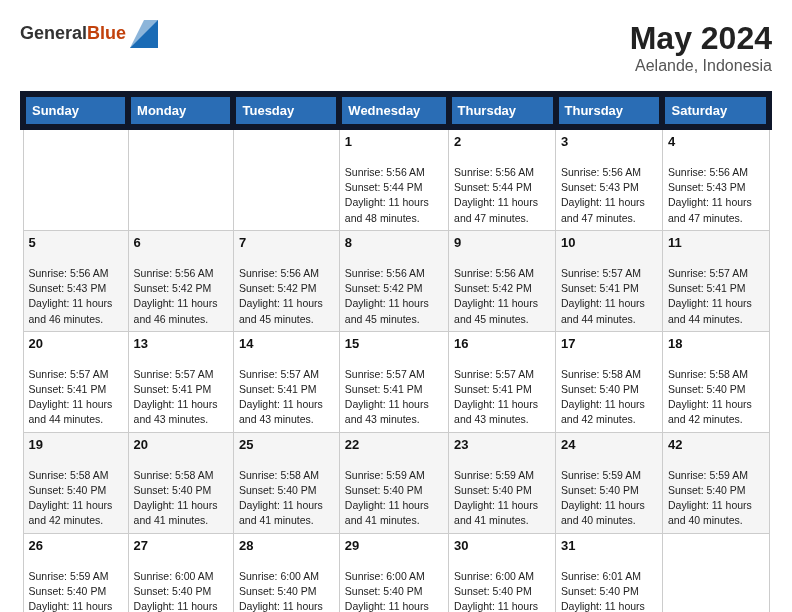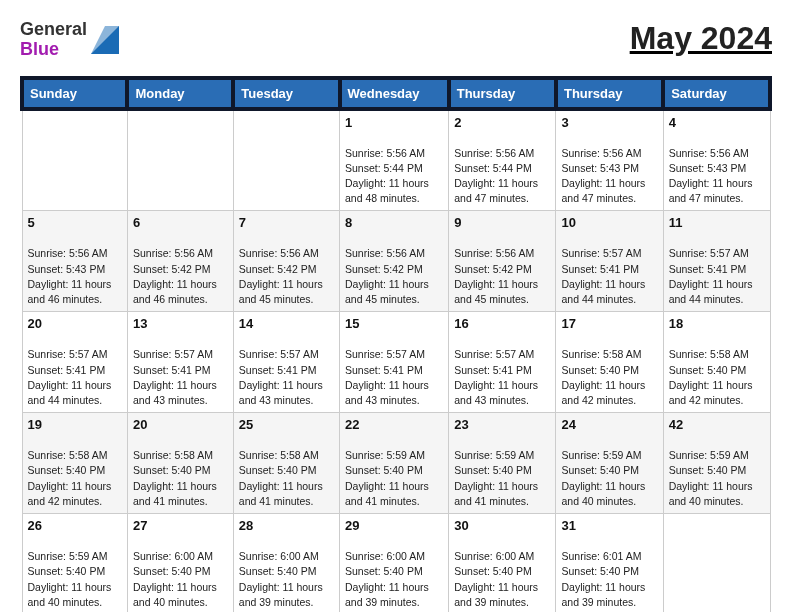--- a/index.html
+++ b/index.html
@@ -15,41 +15,40 @@
       justify-content: space-between;
       align-items: flex-start;
       margin-bottom: 16px;
     }
     .logo {
       display: flex;
       align-items: center;
     }
     .logo-text {
       display: flex;
-      flex-direction: column;
+      flex-direction: row;
       line-height: 1.1;
     }
     .logo-general {
       font-size: 18px;
       font-weight: bold;
       color: #333;
     }
     .logo-blue {
       font-size: 18px;
       font-weight: bold;
-      color: #a21caf;
+      color: #c2410c;
     }
     .logo-icon {
       width: 28px;
       height: 28px;
       margin-left: 4px;
     }
     .title-block {
       text-align: right;
-      text-decoration: underline;
     }
     .month-year {
       font-size: 32px;
       font-weight: bold;
       color: #222;
     }
     .location {
       font-size: 16px;
       color: #555;
     }
@@ -58,21 +57,21 @@
       border-collapse: collapse;
       font-size: 11px;
     }
     thead tr th {
       background-color: #2a6db5;
       color: #fff;
       text-align: left;
       padding: 6px 6px;
       font-size: 13px;
       font-weight: bold;
-      border: 4px solid #0f172a;
+      border: 6px solid #0f172a;
     }
     tbody tr td {
       border: 1px solid #ccc;
       vertical-align: top;
       padding: 4px 5px;
       width: 113px;
       min-height: 70px;
       background: #fff;
     }
     tbody tr:nth-child(even) td {
@@ -103,20 +102,21 @@
       <span class="logo-general">General</span>
       <span class="logo-blue">Blue</span>
     </div>
     <svg class="logo-icon" viewBox="0 0 28 28" xmlns="http://www.w3.org/2000/svg">
       <polygon points="0,28 28,0 28,28" fill="#1a6bb5"></polygon>
       <polygon points="0,28 14,0 28,0 28,28" fill="#1a6bb5" opacity="0.5"></polygon>
     </svg>
   </div>
   <div class="title-block">
     <div class="month-year">May 2024</div>
+    <div class="location">Aelande, Indonesia</div>
   </div>
 </div>
 
 <table>
   <thead>
     <tr>
     <th>Sunday</th>
         <th>Monday</th>
         <th>Tuesday</th>
         <th>Wednesday</th>

